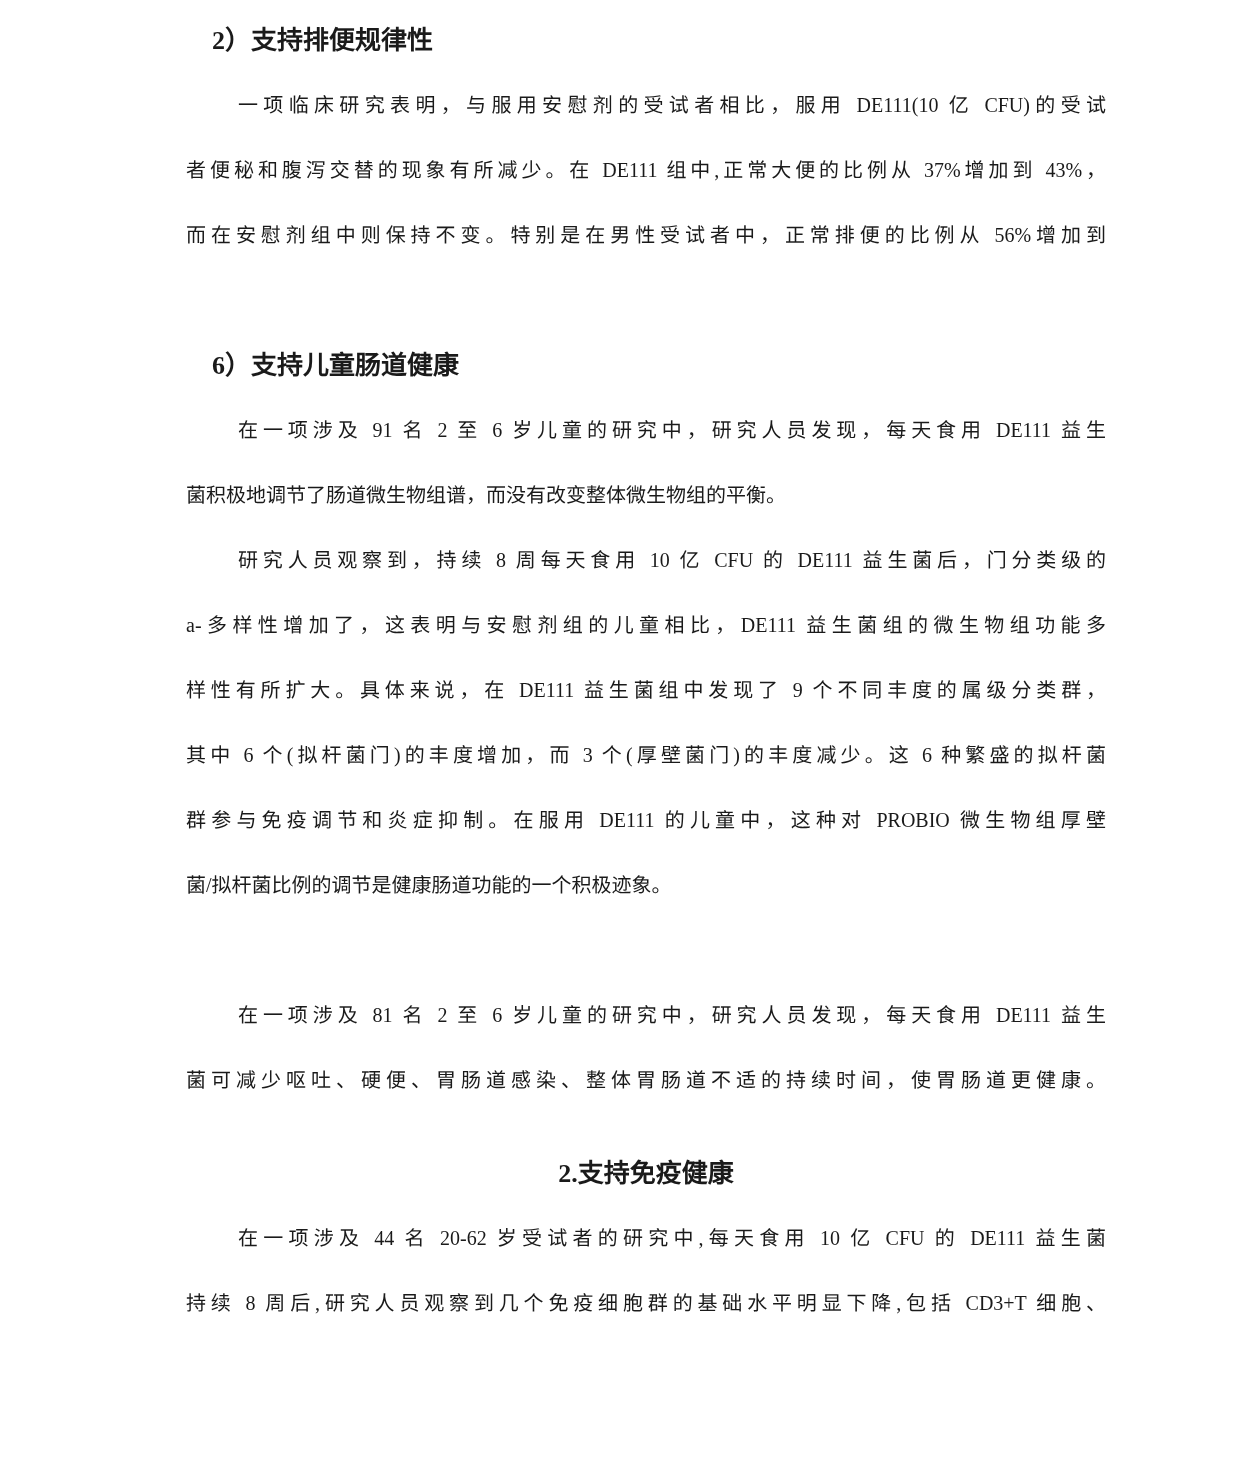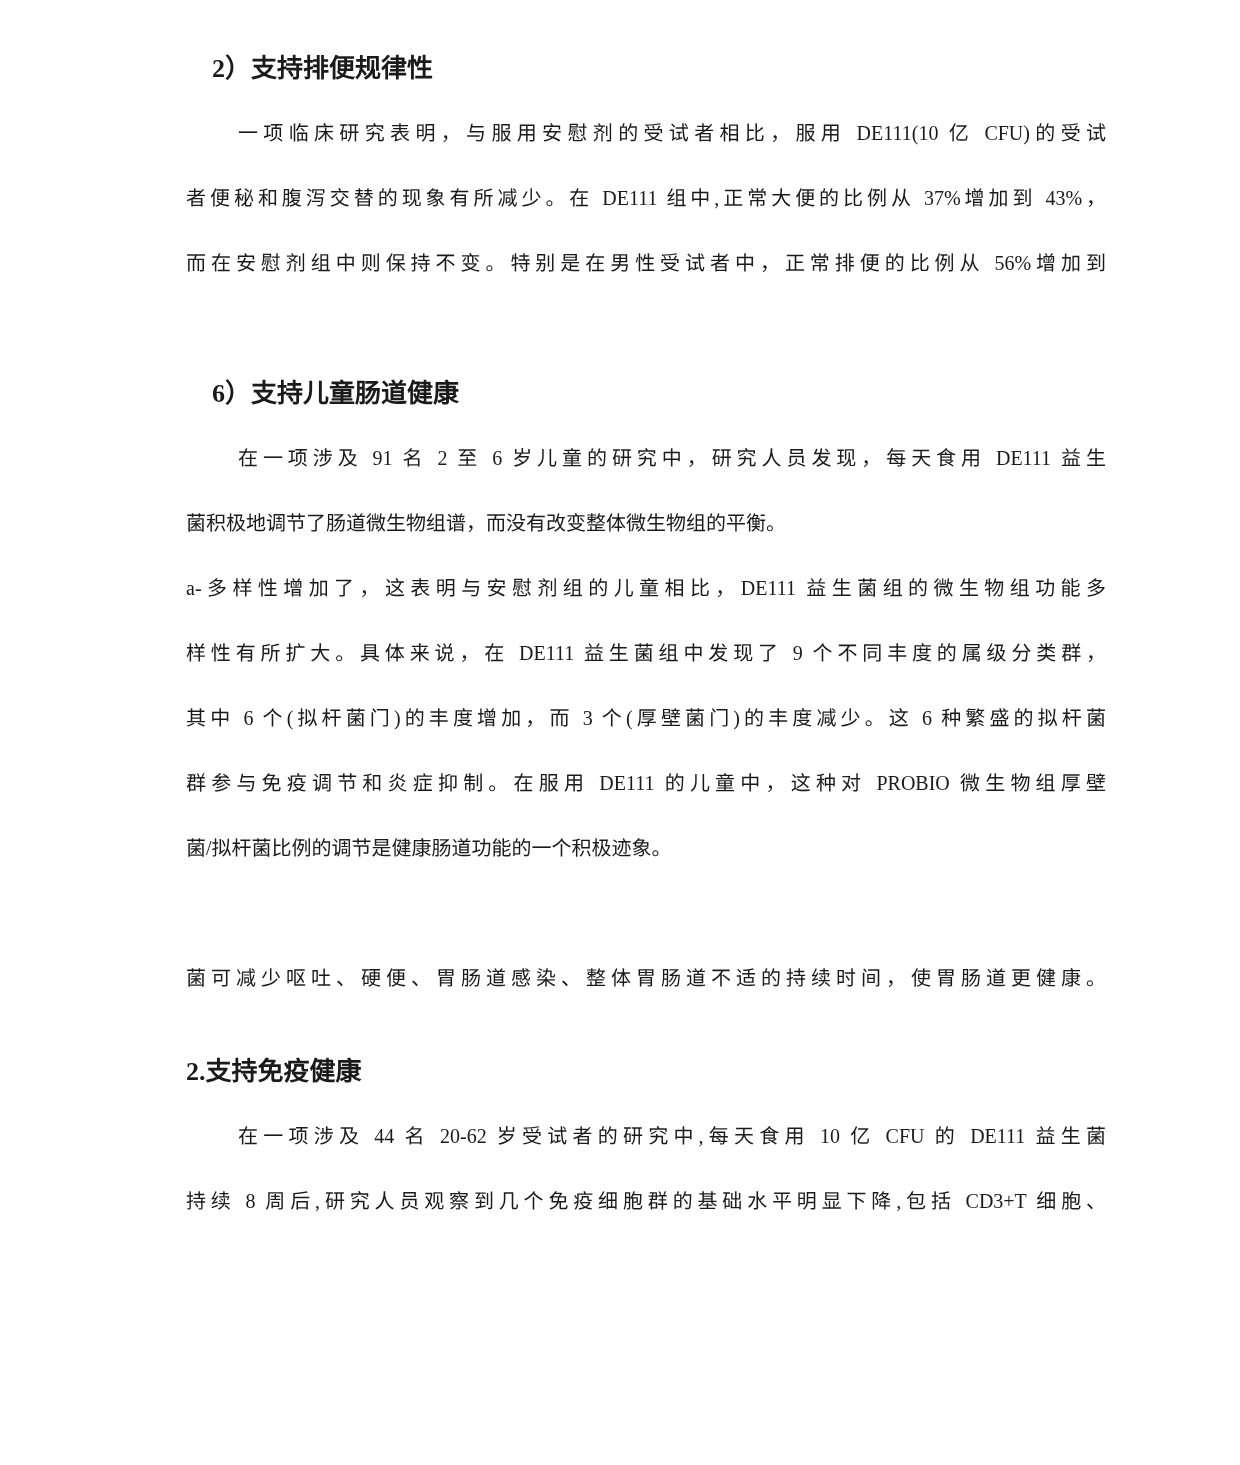--- a/index.html
+++ b/index.html
@@ -10,21 +10,20 @@
     overflow: hidden;
   }
   .page {
     box-sizing: border-box;
     width: 1240px;
     height: 1228px;
     padding: 8px 0 0 186px;
     background: #ffffff;
     color: #1a1a1a;
     font-family: "Liberation Serif", "DejaVu Serif", serif;
-    margin-top: 28px;
   }
   .line {
     width: 920px;
     height: 65px;
     font-size: 20px;
     line-height: 65px;
     white-space: nowrap;
   }
   .j {
     text-align: justify;
@@ -34,21 +33,21 @@
   .heading {
     width: 920px;
     height: 65px;
     font-size: 26px;
     line-height: 65px;
     font-weight: bold;
     white-space: nowrap;
   }
   .h-num { padding-left: 26px; }
   .gap-blank { margin-top: 65px; }
-  .gap-heading { margin-top: 28px; }
+  .gap-heading { margin-top: 28px; text-align: center; }
 </style>
 </head>
 <body>
 
 <div class="page">
 
   <div class="heading h-num">2）支持排便规律性</div>
 
   <div>
     <div class="line j indent">一项临床研究表明，与服用安慰剂的受试者相比，服用 DE111(10 亿 CFU)的受试</div>
@@ -57,28 +56,30 @@
   </div>
 
   <div class="heading h-num gap-blank">6）支持儿童肠道健康</div>
 
   <div>
     <div class="line j indent">在一项涉及 91 名 2 至 6 岁儿童的研究中，研究人员发现，每天食用 DE111 益生</div>
     <div class="line">菌积极地调节了肠道微生物组谱，而没有改变整体微生物组的平衡。</div>
   </div>
 
   <div>
+    <div class="line j indent">研究人员观察到，持续 8 周每天食用 10 亿 CFU 的 DE111 益生菌后，门分类级的</div>
     <div class="line j">a-多样性增加了，这表明与安慰剂组的儿童相比，DE111 益生菌组的微生物组功能多</div>
     <div class="line j">样性有所扩大。具体来说，在 DE111 益生菌组中发现了 9 个不同丰度的属级分类群，</div>
     <div class="line j">其中 6 个(拟杆菌门)的丰度增加，而 3 个(厚壁菌门)的丰度减少。这 6 种繁盛的拟杆菌</div>
     <div class="line j">群参与免疫调节和炎症抑制。在服用 DE111 的儿童中，这种对 PROBIO 微生物组厚壁</div>
     <div class="line">菌/拟杆菌比例的调节是健康肠道功能的一个积极迹象。</div>
   </div>
 
   <div class="gap-blank">
+    <div class="line j indent">在一项涉及 81 名 2 至 6 岁儿童的研究中，研究人员发现，每天食用 DE111 益生</div>
     <div class="line j">菌可减少呕吐、硬便、胃肠道感染、整体胃肠道不适的持续时间，使胃肠道更健康。</div>
   </div>
 
   <div class="heading gap-heading">2.支持免疫健康</div>
 
   <div>
     <div class="line j indent">在一项涉及 44 名 20-62 岁受试者的研究中,每天食用 10 亿 CFU 的 DE111 益生菌</div>
     <div class="line j">持续 8 周后,研究人员观察到几个免疫细胞群的基础水平明显下降,包括 CD3+T 细胞、</div>
   </div>
 

